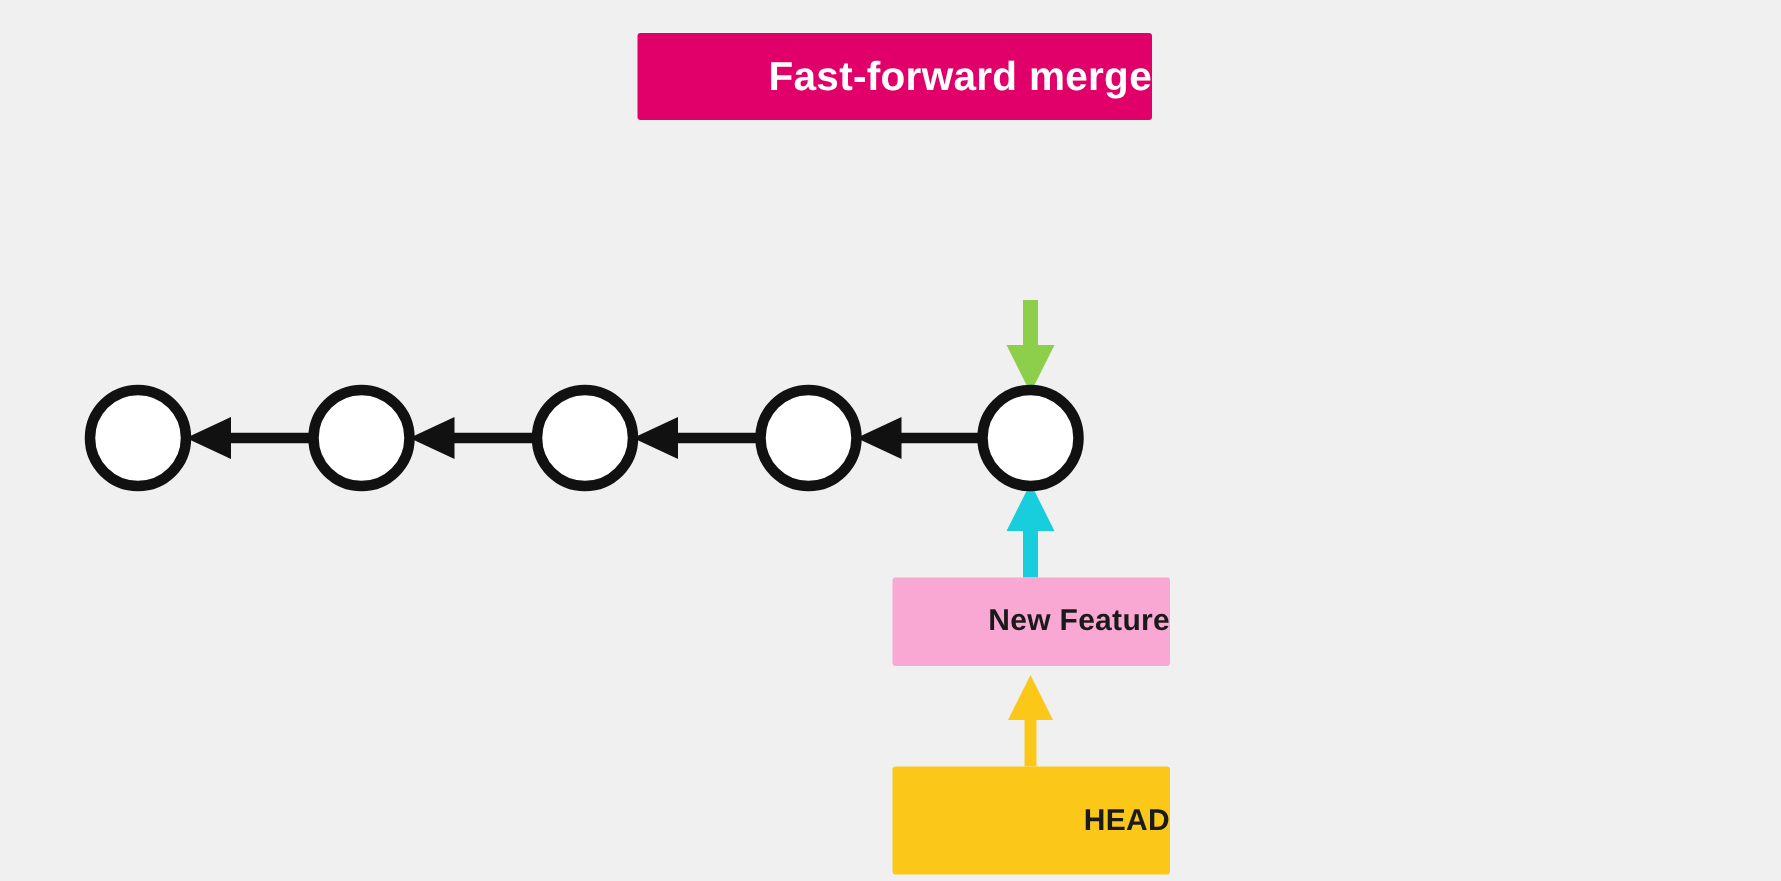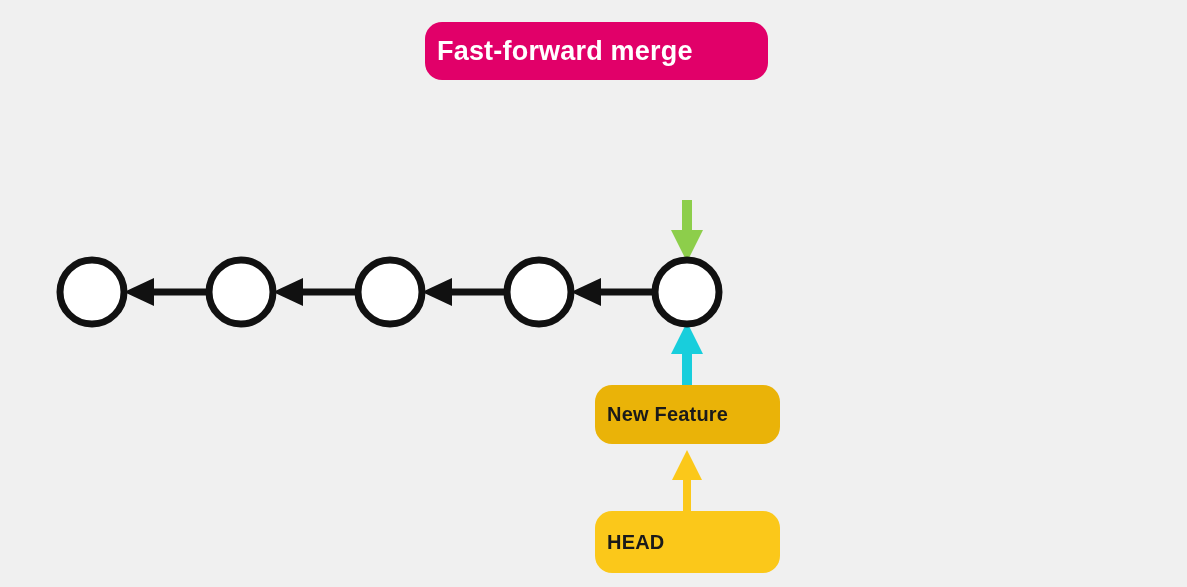--- a/index.html
+++ b/index.html
@@ -24,22 +24,22 @@
     position: absolute;
     top: 0;
     left: 0;
     width: 1187px;
     height: 587px;
   }
   .label-box {
     position: absolute;
     display: flex;
     align-items: center;
-    justify-content: flex-start;
-    border-radius: 17px;
+    justify-content: flex-end;
+    border-radius: 2px;
     box-sizing: border-box;
     padding-left: 12px;
   }
   .label-box .box-text {
     font-weight: bold;
     letter-spacing: 0.2px;
     white-space: nowrap;
   }
   #title-banner {
     left: 425px;
@@ -57,27 +57,27 @@
     top: 141px;
     width: 185px;
     height: 59px;
     background: #8dce4b;
   }
   #new-feature-box {
     left: 595px;
     top: 385px;
     width: 185px;
     height: 59px;
-    background: #eab308;
+    background: #f9a8d4;
   }
   #head-box {
     left: 595px;
     top: 511px;
     width: 185px;
-    height: 62px;
+    height: 72px;
     background: #fbc81a;
   }
   #master-box .box-text,
   #new-feature-box .box-text,
   #head-box .box-text {
     color: #1a1a1a;
     font-size: 20px;
   }
 </style>
 </head>

